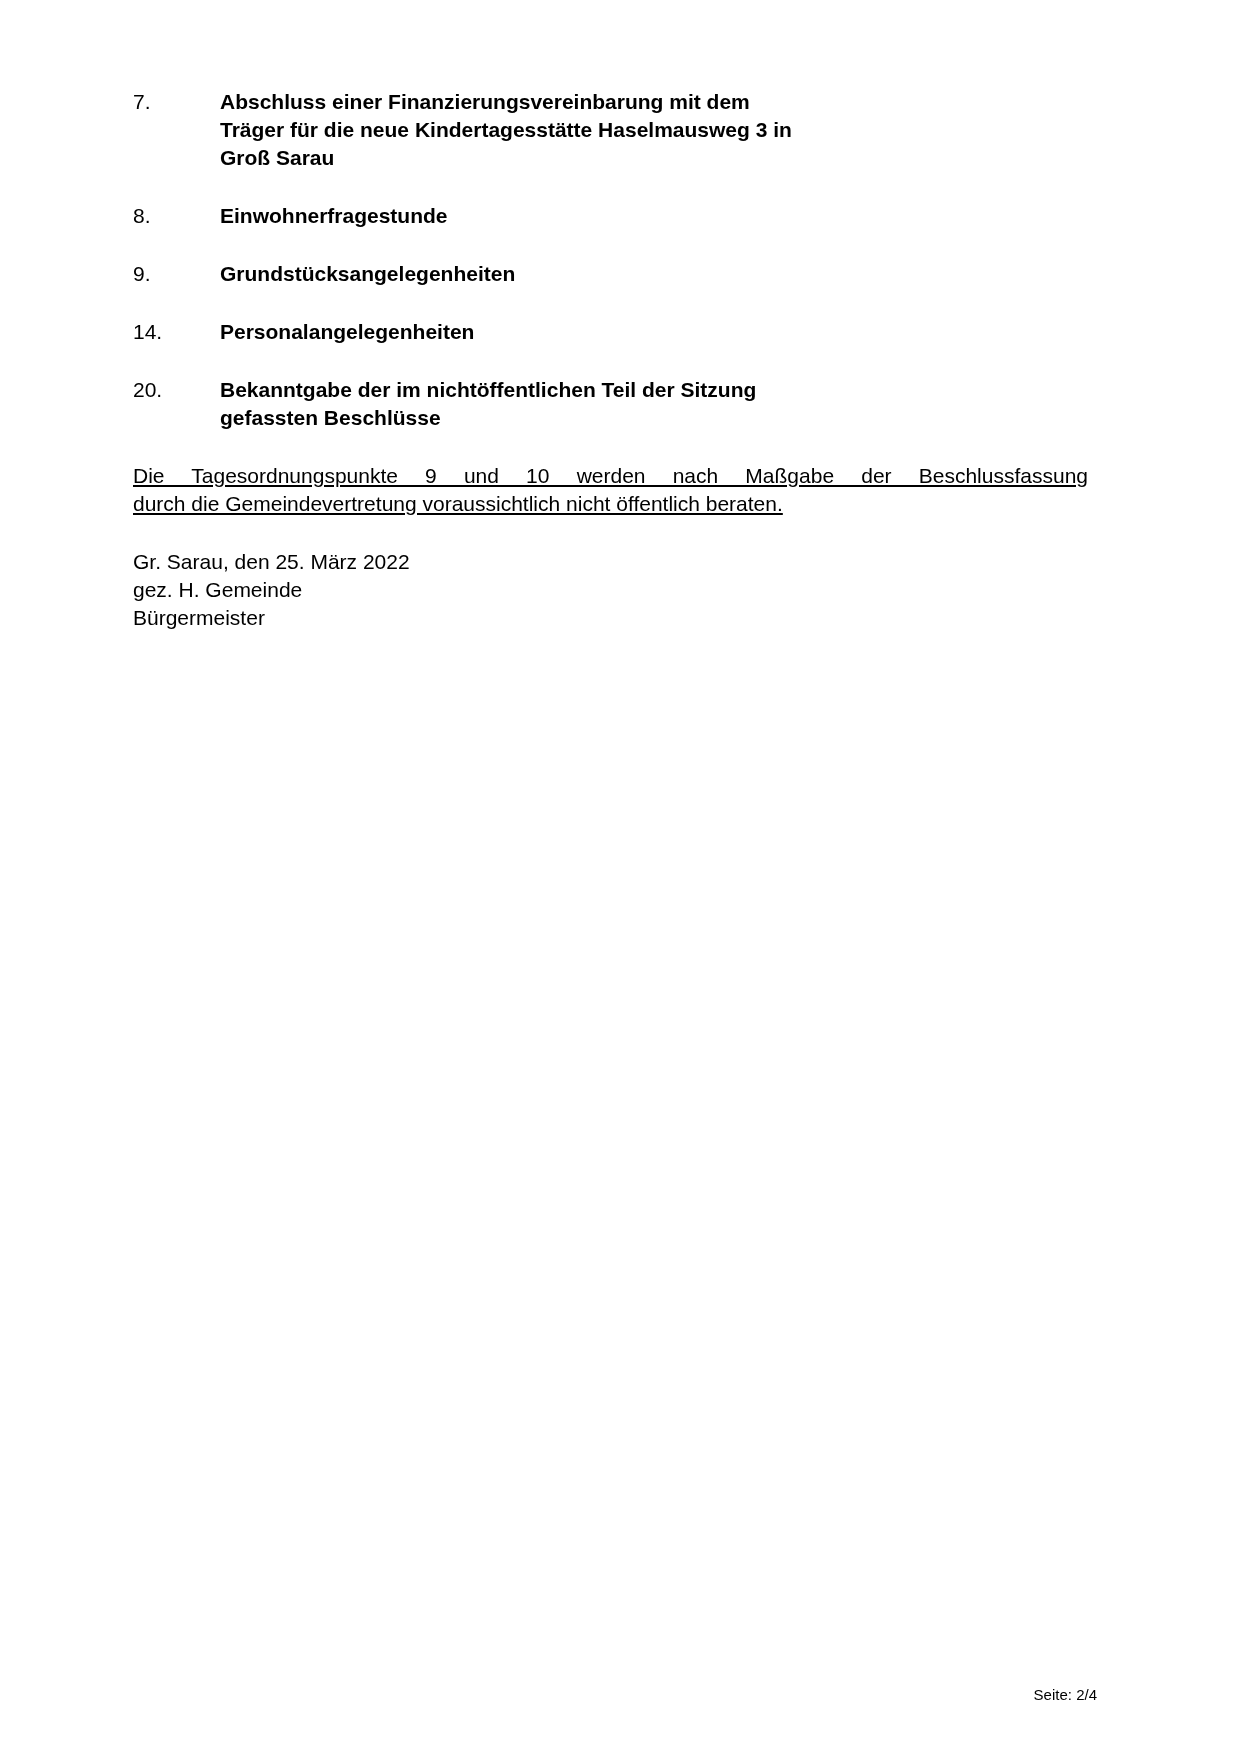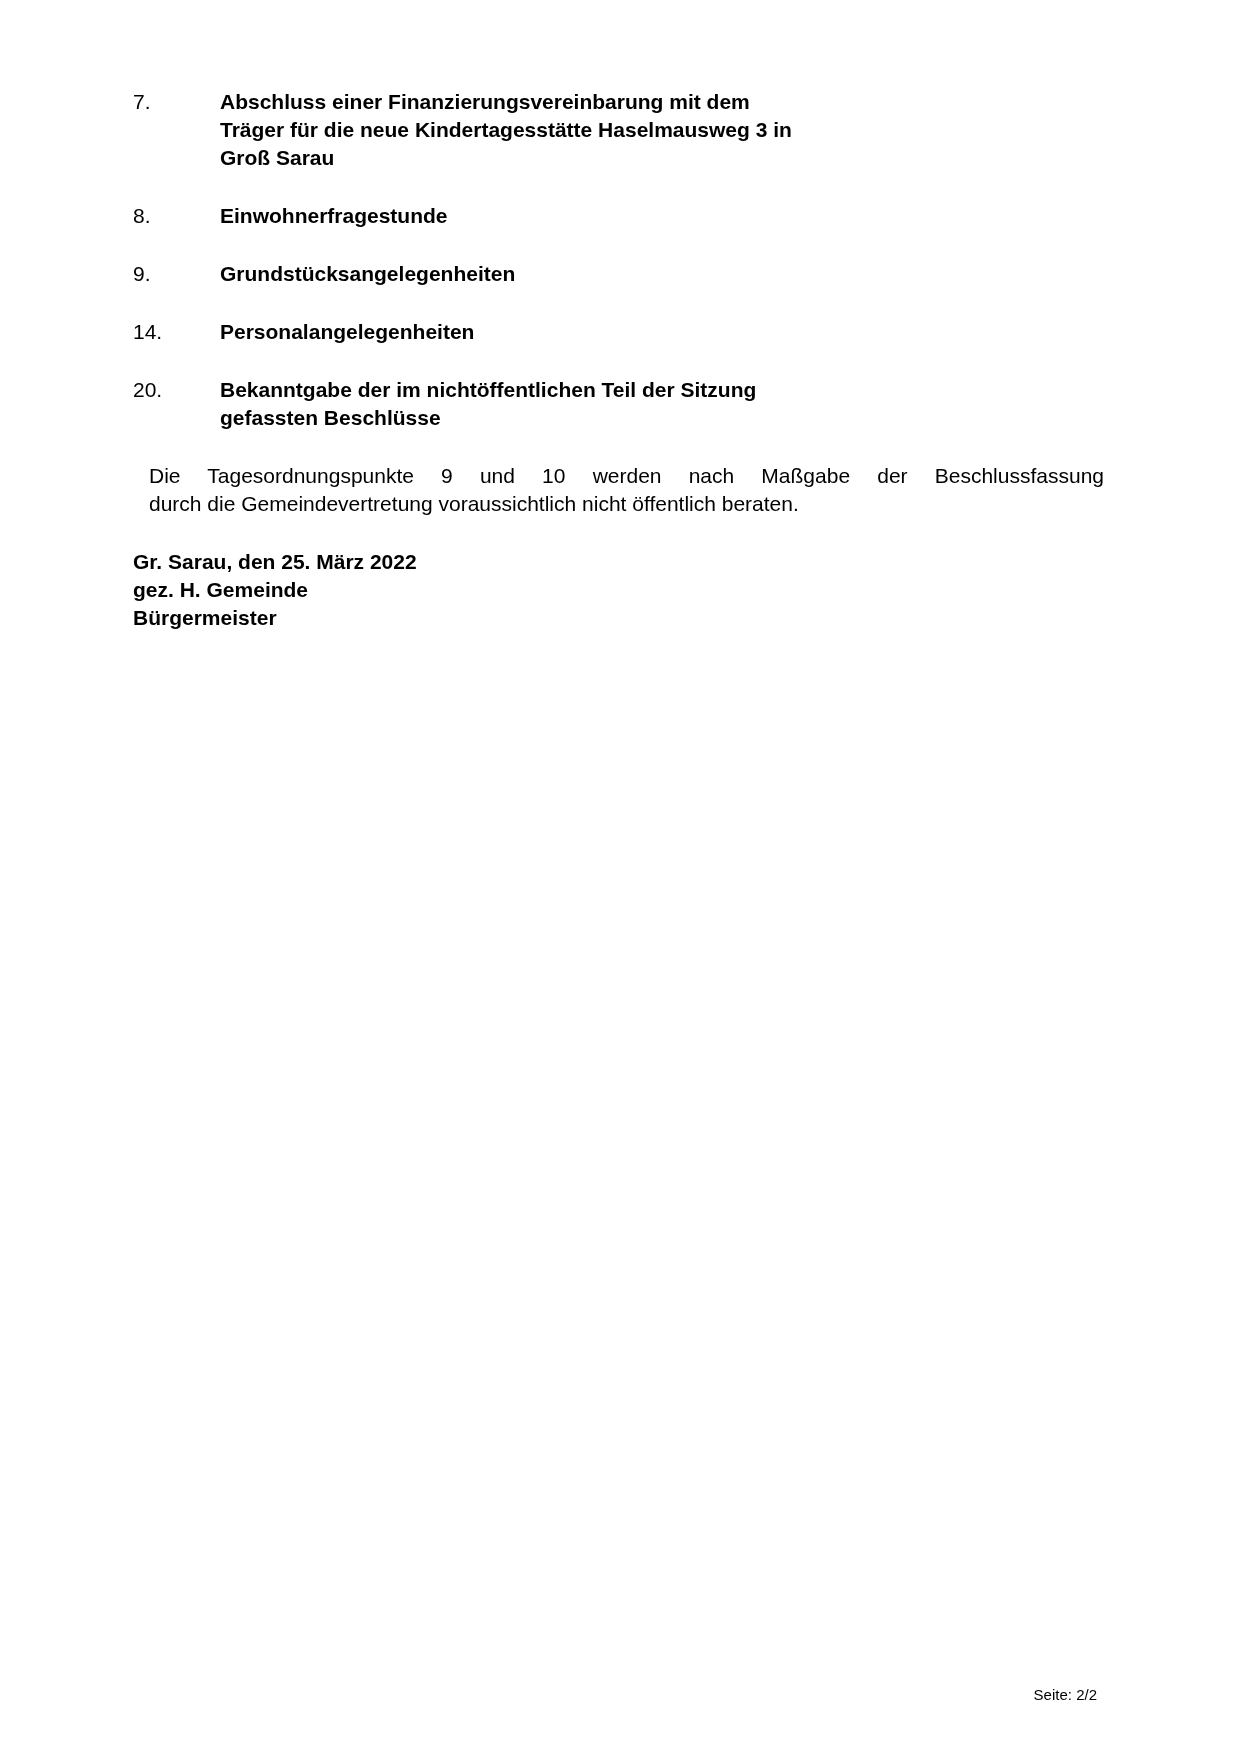--- a/index.html
+++ b/index.html
@@ -33,33 +33,33 @@
   .agenda-item .num {
     width: 87px;
     flex: 0 0 87px;
   }
   .agenda-item .txt {
     flex: 1 1 auto;
     white-space: pre-line;
     font-weight: bold;
   }
   .note {
-    margin: 0 0 30px 16px;
+    margin: 0 0 30px 0;
     width: 955px;
+    text-decoration: underline;
   }
   .note-line {
     display: block;
   }
   .note-line.justified {
     text-align: justify;
     text-align-last: justify;
   }
   .signature div {
     line-height: 28px;
-    font-weight: bold;
   }
   .footer {
     position: absolute;
     top: 1686px;
     right: 143px;
     font-size: 15px;
     line-height: 18px;
   }
 </style>
 </head>
@@ -103,14 +103,14 @@
     </p>
 
     <div class="signature">
       <div>Gr. Sarau, den 25. März 2022</div>
       <div>gez. H. Gemeinde</div>
       <div>Bürgermeister</div>
     </div>
 
   </div>
 
-  <div class="footer">Seite: 2/2</div>
+  <div class="footer">Seite: 2/4</div>
 </div>
 
 </body></html>

